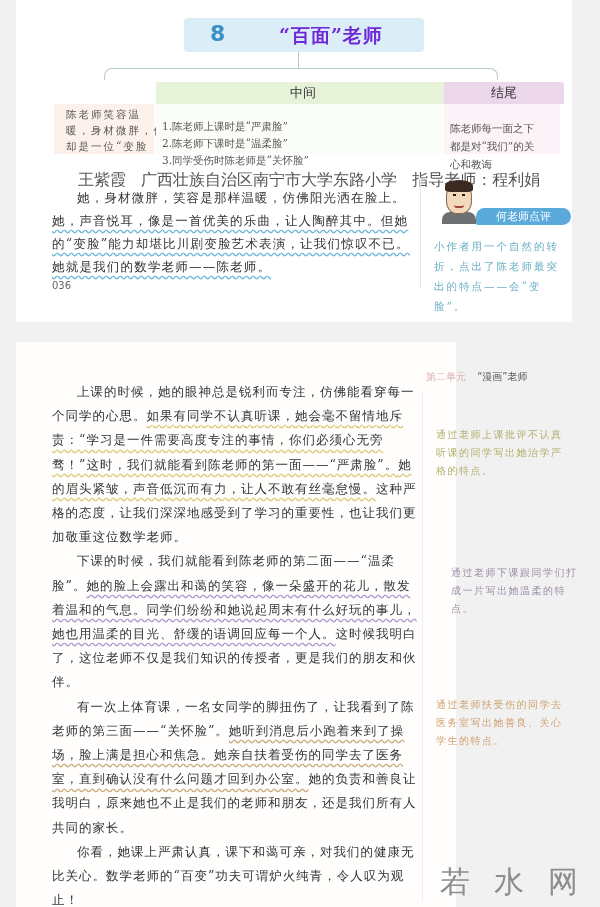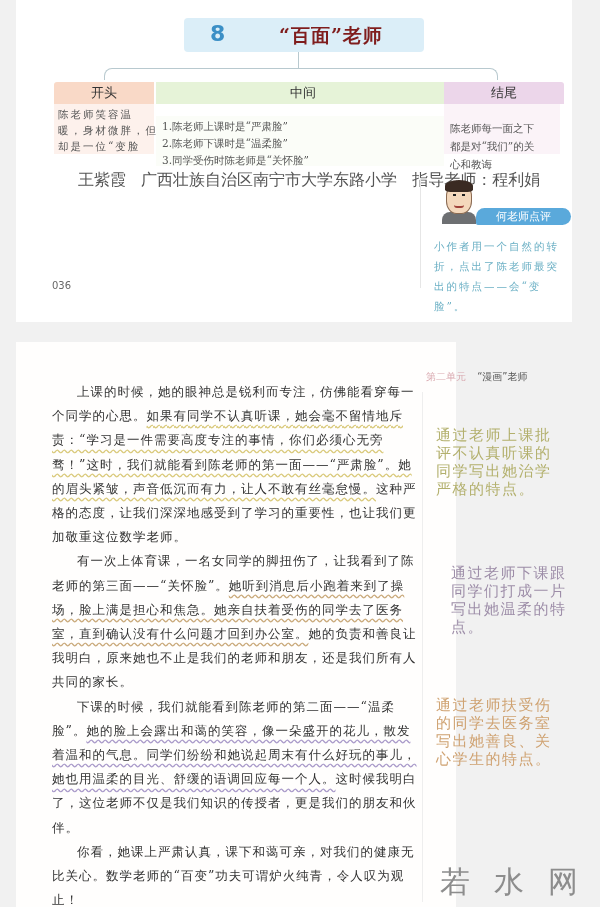--- a/index.html
+++ b/index.html
@@ -6,33 +6,33 @@
   html, body { width: 600px; height: 907px; overflow: hidden; background: #f1f1f1; }
   body { font-family: "DejaVu Serif", "Liberation Serif", serif; color: #333; position: relative; }
 
   .page { position: absolute; background: #fff; }
   .page1 { left: 16px; top: 0; width: 556px; height: 322px; }
   .page2 { left: 16px; top: 342px; width: 440px; height: 565px; background: #fffefd; }
 
   
   .title-banner { position: absolute; left: 168px; top: 18px; width: 240px; height: 34px; background: #dbeef8; border-radius: 4px; }
   .title-num { position: absolute; left: 26px; top: 3px; font-family: "DejaVu Sans", sans-serif; font-weight: bold; font-size: 22px; color: #3b8fc6; }
-  .title-text { position: absolute; left: 95px; top: 5px; font-size: 19px; font-weight: bold; color: #7f1d1d; letter-spacing: 1px; }
+  .title-text { position: absolute; left: 95px; top: 5px; font-size: 19px; font-weight: bold; color: #6d28d9; letter-spacing: 1px; }
 
   .tree-stem { position: absolute; left: 282px; top: 52px; width: 1px; height: 16px; background: #b8c9cf; }
   .tree-bar { position: absolute; left: 88px; top: 68px; width: 394px; height: 12px; border: 1px solid #b8c9cf; border-bottom: none; border-radius: 8px 8px 0 0; }
 
   .col-head { position: absolute; top: 82px; height: 22px; font-family: "DejaVu Sans", sans-serif; font-size: 13px; text-align: center; line-height: 22px; color: #333; }
   .col-head.start { left: 38px; width: 100px; background: #f9d9c7; border-radius: 3px 0 0 0; }
   .col-head.mid { left: 140px; width: 294px; background: #e6f3d8; }
   .col-head.end { left: 428px; width: 120px; background: #ecd6ea; border-radius: 0 3px 0 0; }
 
   .col-body { position: absolute; top: 104px; height: 50px; font-size: 10.5px; color: #555; line-height: 16px; }
-  .col-body.start { left: 38px; width: 100px; background: #fdf1ec; padding: 2px 4px; letter-spacing: 2px; }
-  .col-body.mid { left: 140px; width: 288px; background: #fbfdf8; padding: 2px 6px; margin-top: 12px; }
+  .col-body.start { left: 38px; width: 100px; background: #fdf1ec; padding: 2px 12px; letter-spacing: 2px; }
+  .col-body.mid { left: 140px; width: 288px; background: #fbfdf8; padding: 14px 6px; }
   .col-body.end { left: 428px; width: 116px; background: #fbf3f8; padding: 15px 6px; line-height: 18px; }
   .col-body .line { display: block; white-space: nowrap; }
   .col-body.mid .line { line-height: 17px; }
 
   .byline { position: absolute; left: 62px; top: 170px; font-family: "DejaVu Sans", sans-serif; font-size: 16px; color: #555; white-space: nowrap; }
   .byline span { margin-right: 10px; }
 
   .essay1 { position: absolute; left: 36px; top: 186px; width: 360px; font-size: 12.5px; line-height: 23px; color: #333; letter-spacing: 1.2px; }
   .para { display: block; }
   .indent { text-indent: 2em; }
@@ -57,39 +57,38 @@
 
   
   .running-head { position: absolute; left: 410px; top: 28px; font-family: "DejaVu Sans", sans-serif; font-size: 10px; white-space: nowrap; }
   .rh-unit { color: #d9a9b0; margin-right: 8px; }
   .rh-title { color: #555; }
 
   .page2-divider { position: absolute; left: 406px; top: 50px; width: 1px; height: 510px; background: #eeeeee; }
 
   .essay2 { position: absolute; left: 36px; top: 38px; width: 366px; font-size: 12.5px; line-height: 24.2px; color: #333; letter-spacing: 1px; }
 
-  .side-note { position: absolute; left: 420px; width: 128px; font-size: 15px; line-height: 18px; letter-spacing: 1.5px; }
+  .side-note { position: absolute; left: 420px; width: 128px; font-size: 10px; line-height: 18px; letter-spacing: 1.5px; }
   .side-note.n1 { top: 84px; color: #b3b06d; }
   .side-note.n2 { top: 222px; color: #9d8da8; margin-left: 15px; }
   .side-note.n3 { top: 354px; color: #cfa271; }
 
   .watermark { position: absolute; left: 440px; top: 862px; font-family: "DejaVu Sans", sans-serif; font-size: 30px; color: #8d8d8d; letter-spacing: 24px; white-space: nowrap; }
 </style>
 </head>
 <body>
 
 <div class="page page1">
   <div class="title-banner">
     <span class="title-num">8</span>
     <span class="title-text">“百面”老师</span>
   </div>
   <div class="tree-stem"></div>
   <div class="tree-bar"></div>
 
-  <div class="col-head start">开头</div>
   <div class="col-head mid">中间</div>
   <div class="col-head end">结尾</div>
 
   <div class="col-body start">
     <span class="line">陈老师笑容温</span>
     <span class="line">暖，身材微胖，但</span>
     <span class="line">却是一位“变脸</span>
   </div>
   <div class="col-body mid">
     <span class="line">1.陈老师上课时是“严肃脸”</span>
@@ -101,20 +100,23 @@
     <span class="line">都是对“我们”的关</span>
     <span class="line">心和教诲</span>
   </div>
 
   <div class="byline">
     <span>王紫霞</span>
     <span>广西壮族自治区南宁市大学东路小学</span>
     <span>指导老师：程利娟</span>
   </div>
 
+  <div class="essay1">
+    <span class="para indent"><span>她，身材微胖，笑容是那样温暖，仿佛阳光洒在脸上。</span><span class="wavy-blue">她，声音悦耳，像是一首优美的乐曲，让人陶醉其中。但她的“变脸”能力却堪比川剧变脸艺术表演，让我们惊叹不已。她就是我们的数学老师——陈老师。</span></span>
+  </div>
 
   <div class="page-num">036</div>
 
   <div class="divider-v"></div>
 
   <div class="comment-box">
     <div class="avatar">
       <div class="body"></div>
       <div class="head"></div>
       <div class="hair"></div>
@@ -128,22 +130,22 @@
 </div>
 
 <div class="page page2">
   <div class="running-head">
     <span class="rh-unit">第二单元</span>
     <span class="rh-title">“漫画”老师</span>
   </div>
 
   <div class="essay2">
     <p class="para indent"><span>上课的时候，她的眼神总是锐利而专注，仿佛能看穿每一个同学的心思。</span><span class="wavy-yellow">如果有同学不认真听课，她会毫不留情地斥责：“学习是一件需要高度专注的事情，你们必须心无旁骛！”这时，我们就能看到陈老师的第一面——“严肃脸”。</span><span class="wavy-yellow">她的眉头紧皱，声音低沉而有力，让人不敢有丝毫怠慢。</span><span>这种严格的态度，让我们深深地感受到了学习的重要性，也让我们更加敬重这位数学老师。</span></p>
+    <p class="para indent"><span>下课的时候，我们就能看到陈老师的第二面——“温柔脸”。</span><span class="wavy-purple">她的脸上会露出和蔼的笑容，像一朵盛开的花儿，散发着温和的气息。同学们纷纷和她说起周末有什么好玩的事儿，她也用温柔的目光、舒缓的语调回应每一个人。</span><span>这时候我明白了，这位老师不仅是我们知识的传授者，更是我们的朋友和伙伴。</span></p>
     <p class="para indent"><span>有一次上体育课，一名女同学的脚扭伤了，让我看到了陈老师的第三面——“关怀脸”。</span><span class="wavy-brown">她听到消息后小跑着来到了操场，脸上满是担心和焦急。她亲自扶着受伤的同学去了医务室，直到确认没有什么问题才回到办公室。</span><span>她的负责和善良让我明白，原来她也不止是我们的老师和朋友，还是我们所有人共同的家长。</span></p>
-    <p class="para indent"><span>下课的时候，我们就能看到陈老师的第二面——“温柔脸”。</span><span class="wavy-purple">她的脸上会露出和蔼的笑容，像一朵盛开的花儿，散发着温和的气息。同学们纷纷和她说起周末有什么好玩的事儿，她也用温柔的目光、舒缓的语调回应每一个人。</span><span>这时候我明白了，这位老师不仅是我们知识的传授者，更是我们的朋友和伙伴。</span></p>
     <p class="para indent">你看，她课上严肃认真，课下和蔼可亲，对我们的健康无比关心。数学老师的“百变”功夫可谓炉火纯青，令人叹为观止！</p>
 
   </div>
 
   <div class="page2-divider"></div>
 
   <div class="side-note n1">通过老师上课批评不认真听课的同学写出她治学严格的特点。</div>
   <div class="side-note n2">通过老师下课跟同学们打成一片写出她温柔的特点。</div>
   <div class="side-note n3">通过老师扶受伤的同学去医务室写出她善良、关心学生的特点。</div>
 </div>

